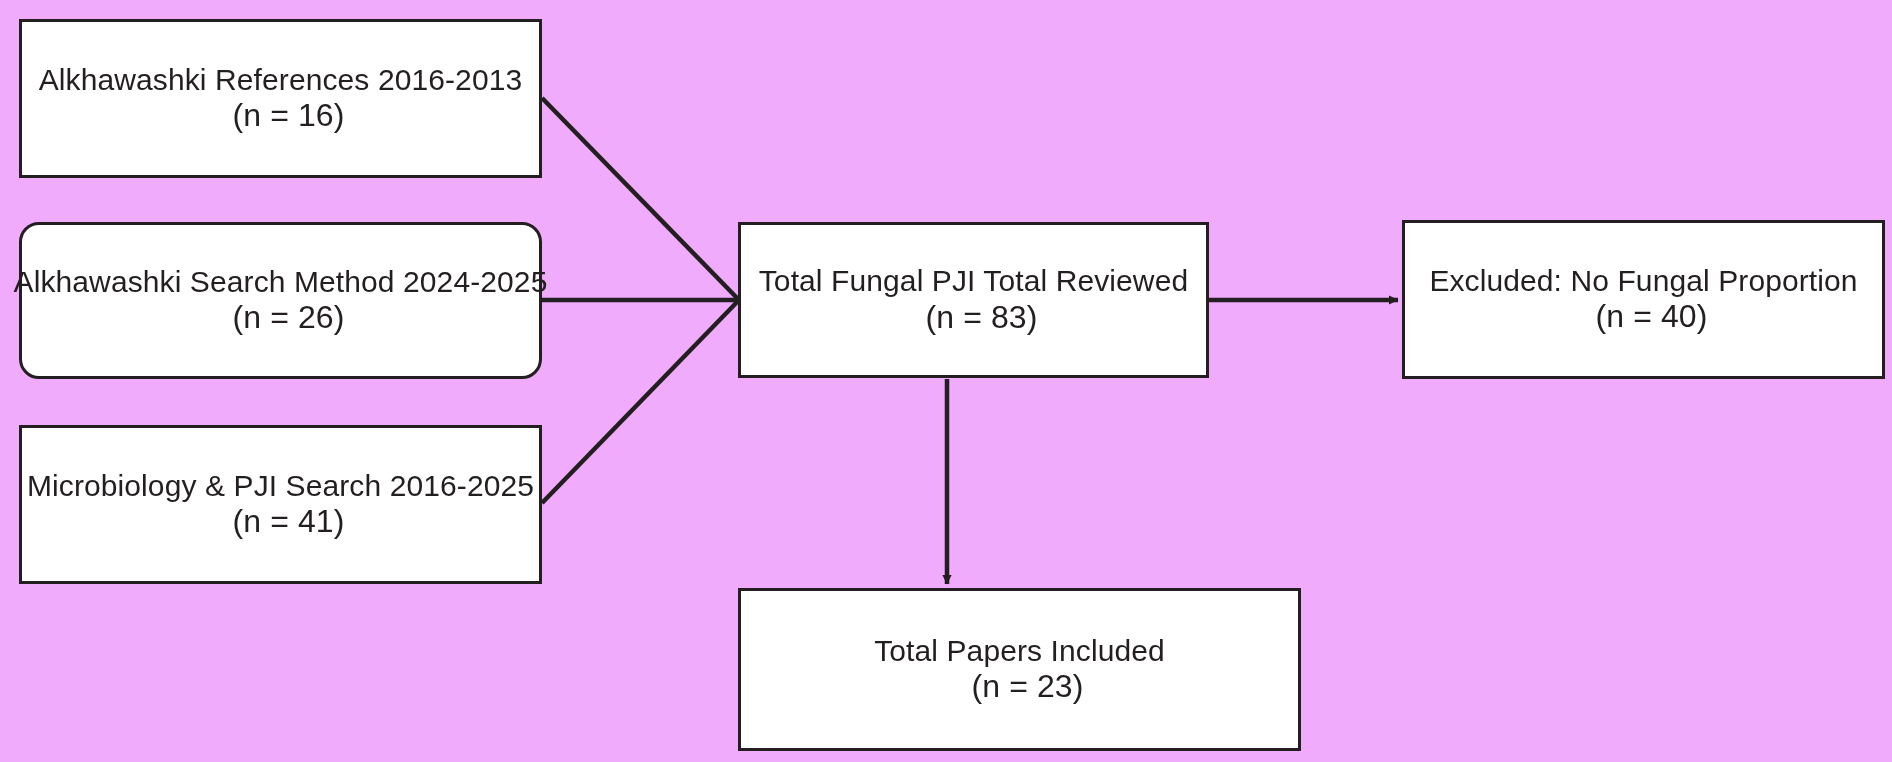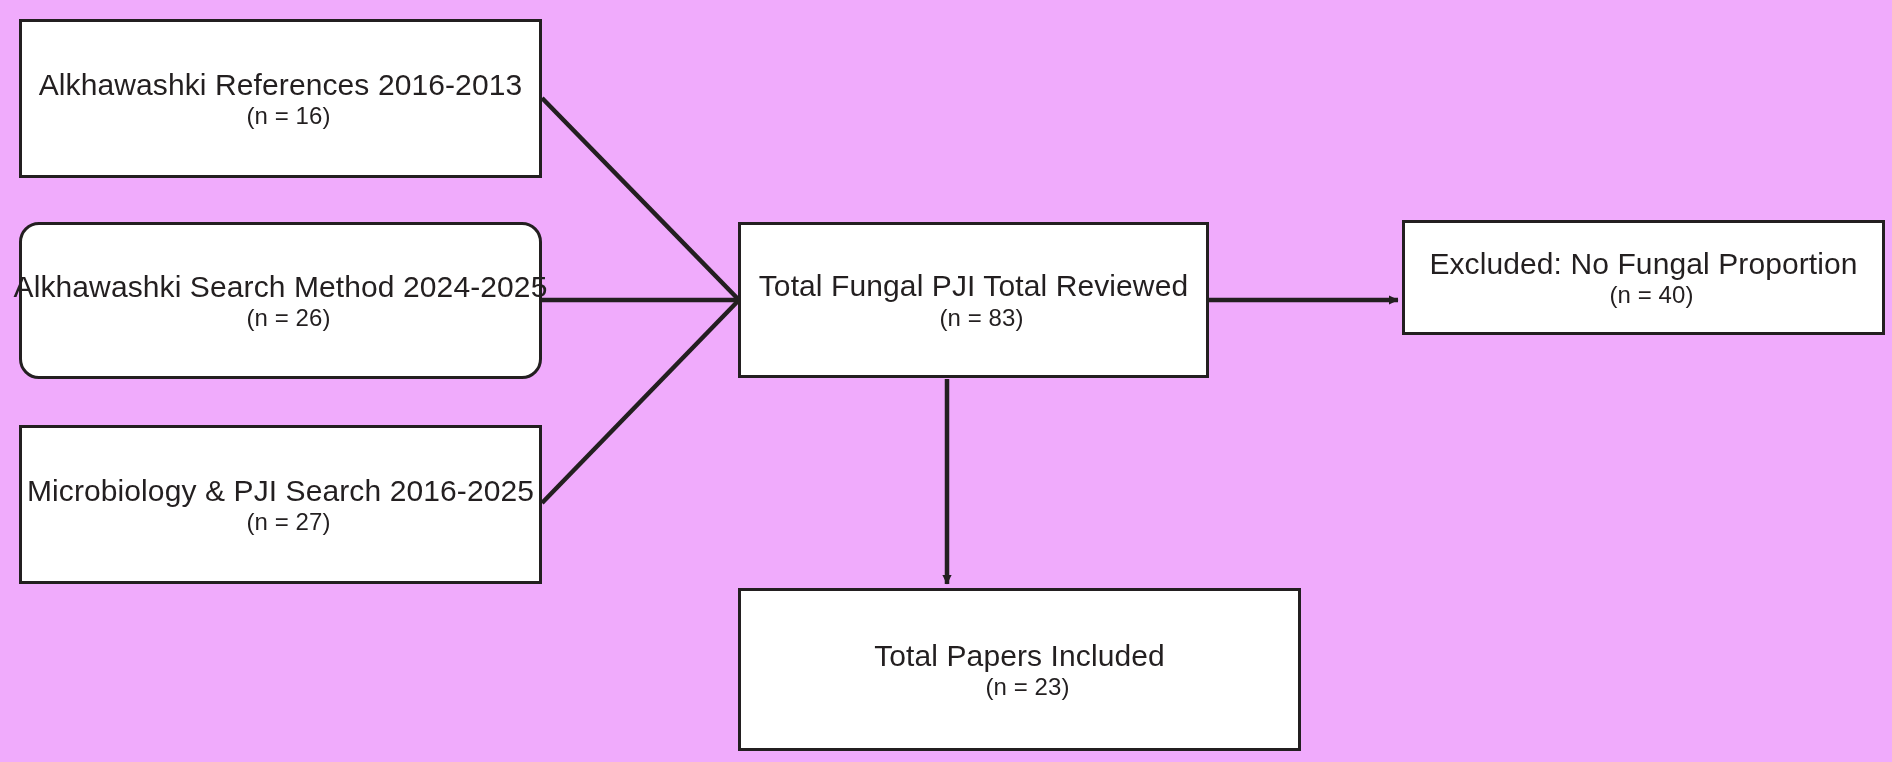--- a/index.html
+++ b/index.html
@@ -38,33 +38,33 @@
     text-align: center;
     color: #231f20;
   }
   .node-line1 {
     font-size: 30px;
     line-height: 1.18;
     letter-spacing: 0.1px;
     white-space: nowrap;
   }
   .node-line2 {
-    font-size: 24px;
+    font-size: 32px;
     line-height: 1.18;
     letter-spacing: 0.1px;
     white-space: nowrap;
     margin-left: 16px;
   }
 
   
   #node-source-1    { left: 19px;   top: 19px;  width: 523px; height: 159px; }
   #node-source-2    { left: 19px;   top: 222px; width: 523px; height: 157px; border-radius: 20px; }
   #node-source-3    { left: 19px;   top: 425px; width: 523px; height: 159px; }
   #node-total       { left: 738px;  top: 222px; width: 471px; height: 156px; }
-  #node-excluded    { left: 1402px; top: 220px; width: 483px; height: 115px; }
+  #node-excluded    { left: 1402px; top: 220px; width: 483px; height: 159px; }
   #node-included    { left: 738px;  top: 588px; width: 563px; height: 163px; }
 </style>
 </head>
 <body>
 
 <div id="canvas">
 
   <svg id="edges" viewBox="0 0 1892 762" width="1892" height="762" xmlns="http://www.w3.org/2000/svg">
     <defs>
       <marker id="arrow-right" markerWidth="10" markerHeight="10" refX="9.4" refY="5" orient="auto" markerUnits="userSpaceOnUse">
@@ -88,21 +88,21 @@
     <div class="node-line2">(n = 16)</div>
   </div>
 
   <div class="node" id="node-source-2">
     <div class="node-line1">Alkhawashki Search Method 2024-2025</div>
     <div class="node-line2">(n = 26)</div>
   </div>
 
   <div class="node" id="node-source-3">
     <div class="node-line1">Microbiology &amp; PJI Search 2016-2025</div>
-    <div class="node-line2">(n = 27)</div>
+    <div class="node-line2">(n = 41)</div>
   </div>
 
   <div class="node" id="node-total">
     <div class="node-line1">Total Fungal PJI Total Reviewed</div>
     <div class="node-line2">(n = 83)</div>
   </div>
 
   <div class="node" id="node-excluded">
     <div class="node-line1">Excluded: No Fungal Proportion</div>
     <div class="node-line2">(n = 40)</div>

